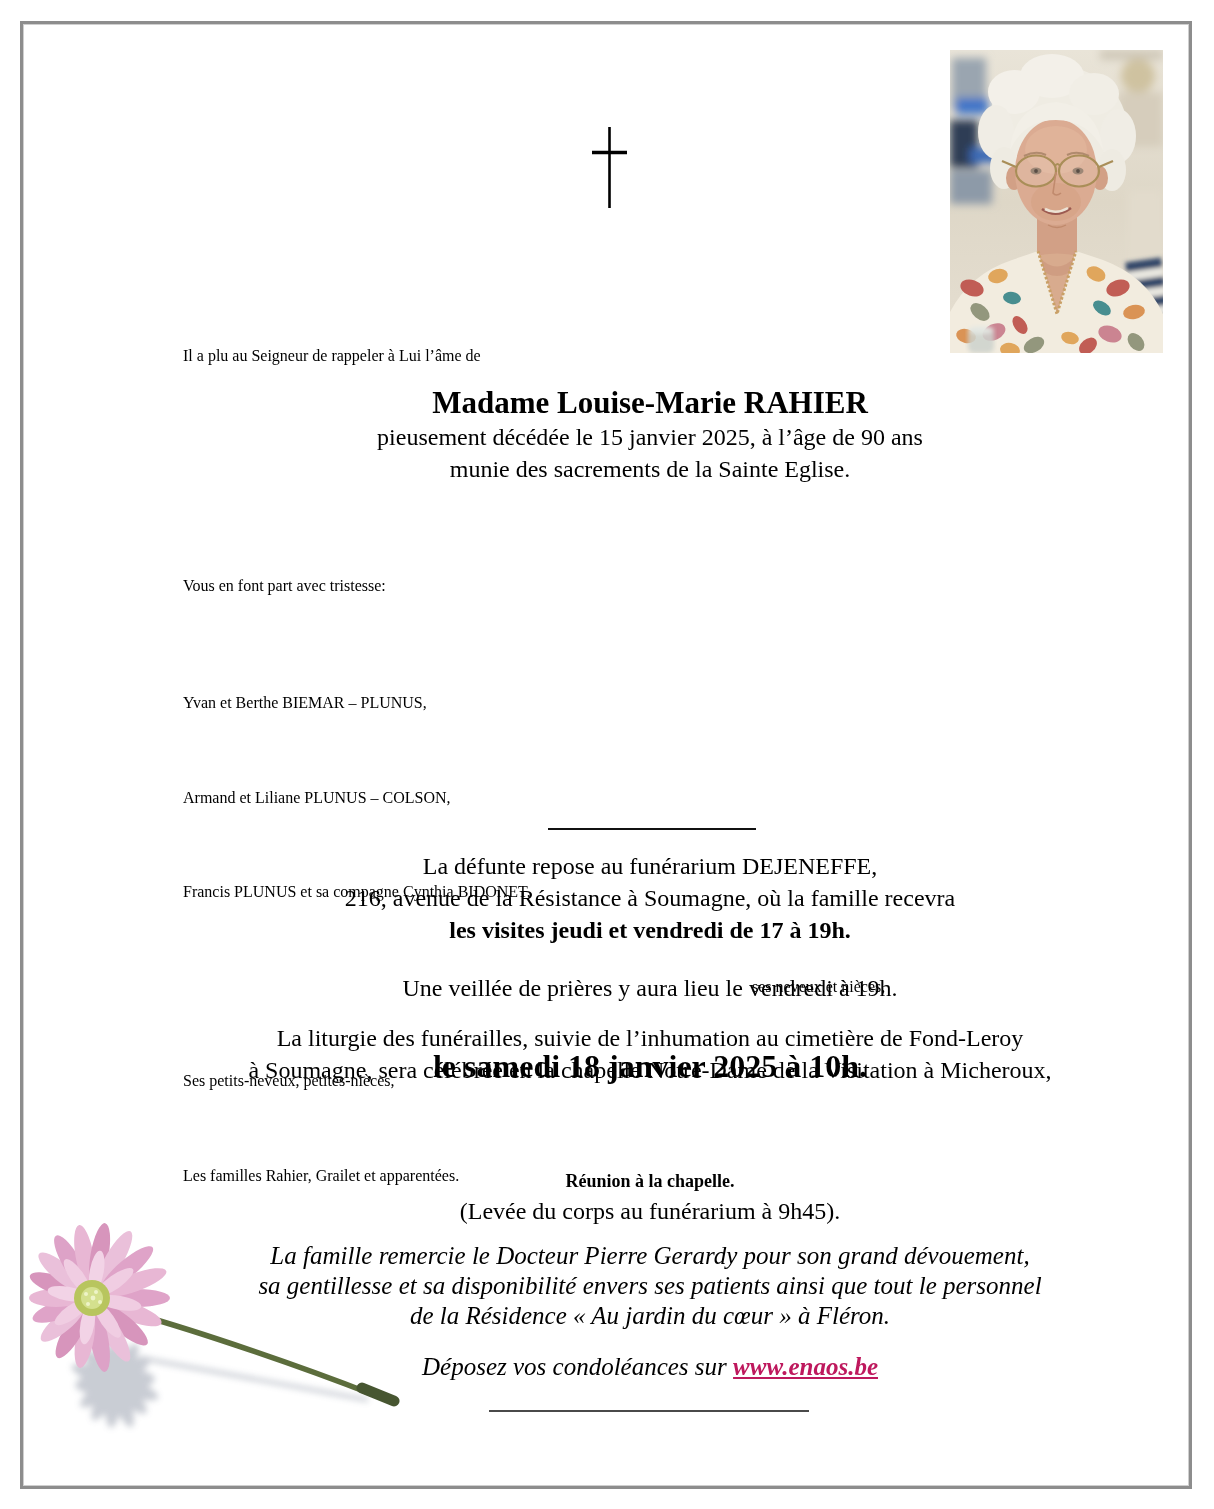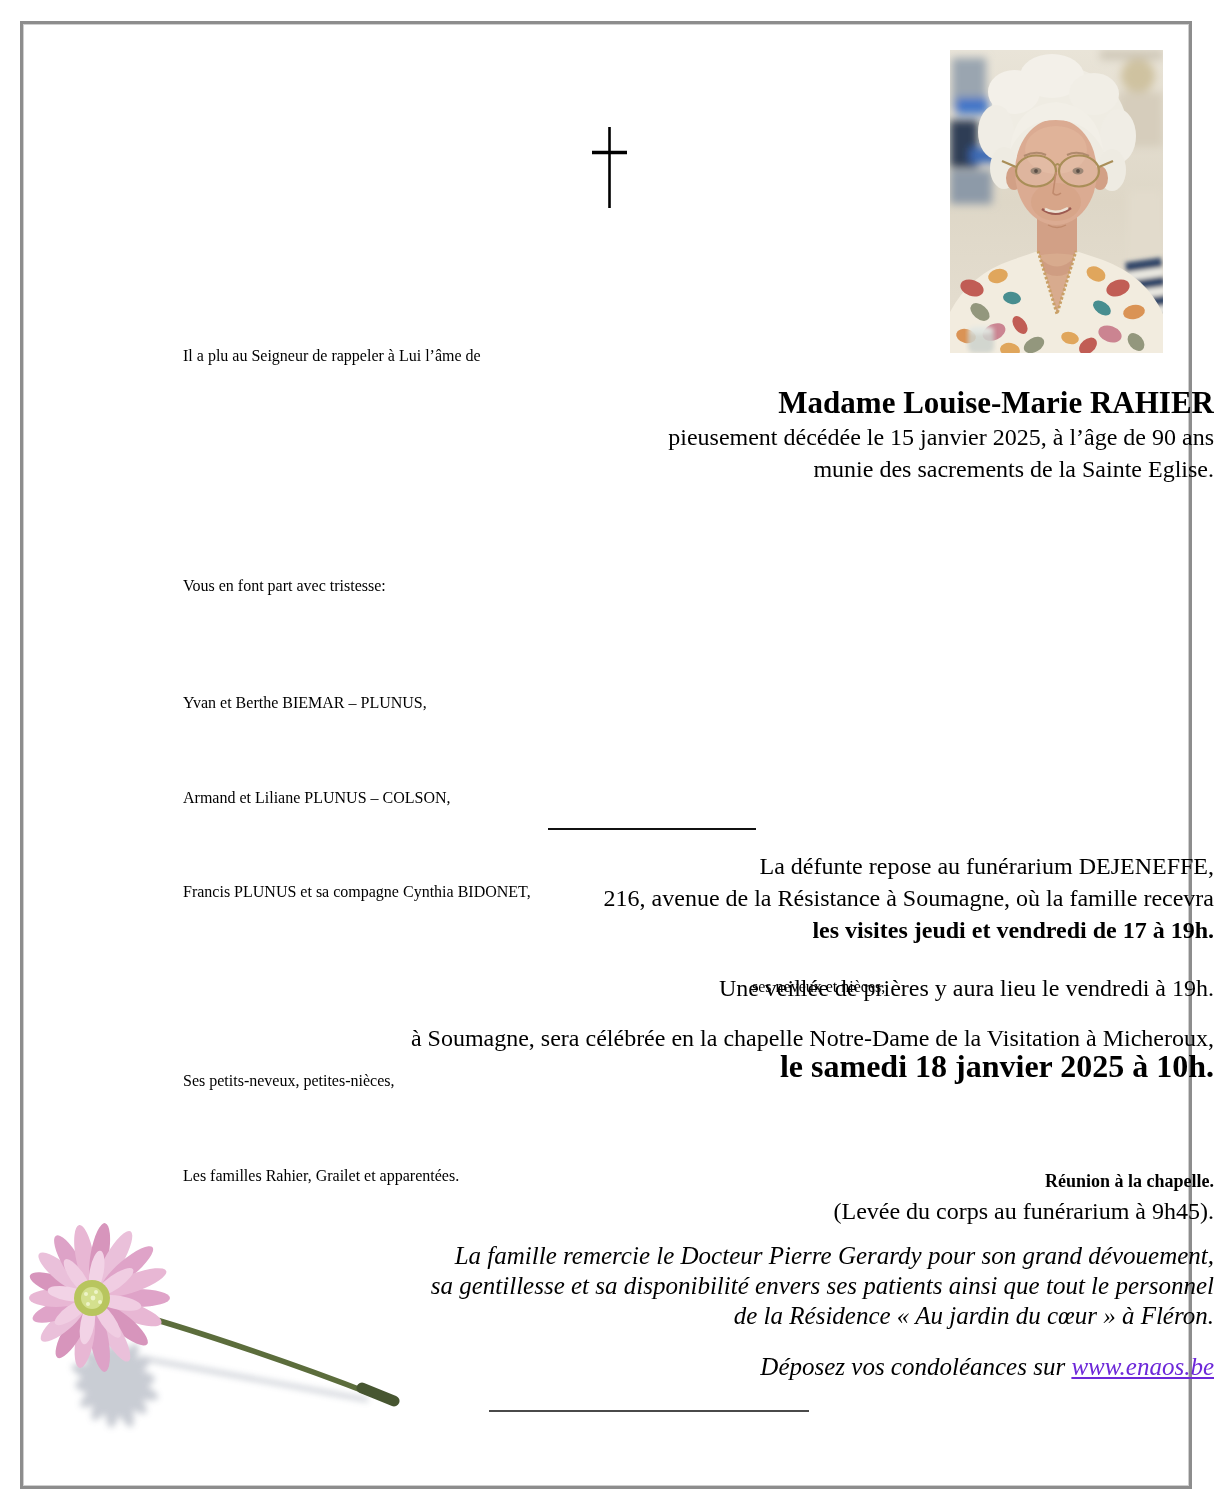--- a/index.html
+++ b/index.html
@@ -7,35 +7,35 @@
     position:relative; width:1214px; height:1509px; background:#ffffff;
     font-family:"Liberation Serif", serif; color:#000; overflow:hidden;
   }
   .frame {
     position:absolute; left:20px; top:21px; width:1172px; height:1468px;
     border:3px solid #8d8d8d; box-sizing:border-box;
     box-shadow: inset 0 0 0 1px #cfcfcf;
   }
   .abs { position:absolute; }
   .t   { font-size:16px; line-height:31.5px; white-space:pre; }
-  .center-wrap { left:86px; width:1128px; text-align:right; }
+  .center-wrap { left:86px; width:1128px; text-align:center; }
   .name-line { font-size:31px; font-weight:bold; line-height:37px; }
   .detail-line { font-size:24px; line-height:32px; }
   .left-col { left:183px; }
   .bold { font-weight:bold; }
   .thanks-line { font-size:25px; line-height:30px; font-style:italic; }
   .date-line { font-size:32px; font-weight:bold; }
   .meet-line1 { font-size:18px; font-weight:bold; line-height:30px; }
   .meet-line2 { font-size:24px; line-height:30px; }
   .footer-home { font-size:25px; font-weight:bold; line-height:30px; }
   .footer-contact { font-size:25.5px; line-height:30px; }
   .divider1 { left:548px; top:828px; width:208px; height:2px; background:#111; }
   .divider2 { left:489px; top:1410px; width:320px; height:2px; background:#4a4a4a; }
   .family-relation { margin-left:569px; }
-  a.enaos { color:#6d28d9; text-decoration:underline; cursor:pointer; }
+  a.enaos { color:#be185d; text-decoration:underline; cursor:pointer;font-weight:bold; }
   .photo-box { left:950px; top:50px; width:213px; height:303px; }
   .flower-box { left:20px; top:1210px; width:400px; height:268px; filter:blur(0.4px); }
   .cross-box { left:588px; top:124px; width:44px; height:90px; }
   svg { display:block; }
 </style>
 </head>
 <body>
 
 <div class="page">
 
@@ -298,20 +298,21 @@
 
   <div class="abs center-wrap" style="top:850px;">
     <div class="detail-line">La défunte repose au funérarium DEJENEFFE,</div>
     <div class="detail-line">216, avenue de la Résistance à Soumagne, où la famille recevra</div>
     <div class="detail-line bold">les visites jeudi et vendredi de 17 à 19h.</div>
   </div>
 
   <div class="abs center-wrap detail-line" style="top:972px;">Une veillée de prières y aura lieu le vendredi à 19h.</div>
 
   <div class="abs center-wrap" style="top:1022px;">
+    <div class="detail-line">La liturgie des funérailles, suivie de l’inhumation au cimetière de Fond-Leroy</div>
     <div class="detail-line">à Soumagne, sera célébrée en la chapelle Notre-Dame de la Visitation à Micheroux,</div>
   </div>
 
   <div class="abs center-wrap date-line" style="top:1048px;">le samedi 18 janvier 2025 à 10h.</div>
 
   <div class="abs center-wrap" style="top:1166px;">
     <div class="meet-line1">Réunion à la chapelle.</div>
     <div class="meet-line2">(Levée du corps au funérarium à 9h45).</div>
   </div>
 

